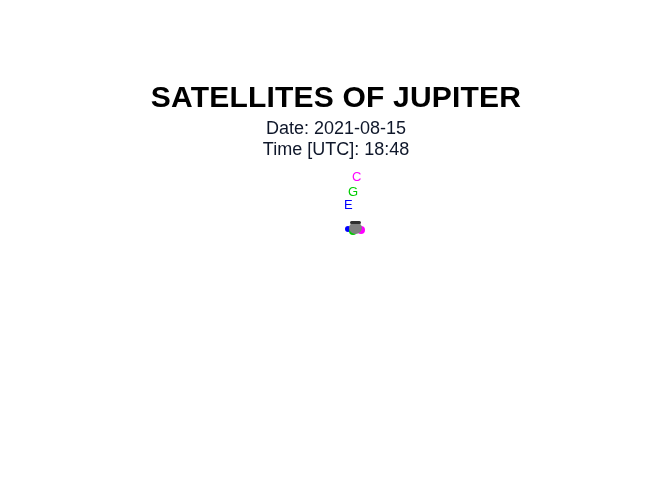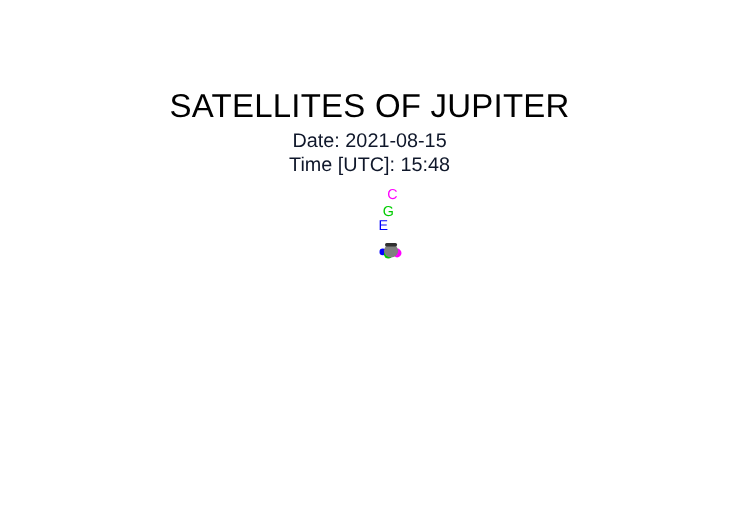--- a/index.html
+++ b/index.html
@@ -26,21 +26,21 @@
     width: 672px;
     text-align: center;
   }
   .title {
     position: absolute;
     left: 0;
     top: 82px;
     width: 672px;
     font-size: 30px;
     line-height: 30px;
-    font-weight: 400;
+    font-weight: 700;
     color: #000000;
     letter-spacing: 0.2px;
     white-space: nowrap;
   }
   .subtitle {
     position: absolute;
     left: 0;
     width: 672px;
     font-size: 18px;
     line-height: 18px;
@@ -86,21 +86,21 @@
   }
 </style>
 </head>
 <body>
 
 <div id="stage">
 
   <div class="header">
     <div class="title">SATELLITES OF JUPITER</div>
     <div class="subtitle line1">Date: 2021-08-15</div>
-    <div class="subtitle line2">Time [UTC]: 15:48</div>
+    <div class="subtitle line2">Time [UTC]: 18:48</div>
   </div>
 
   <div class="sky" id="sky">
       <div class="moon-label" style="left: 352px; top: 170px; color: rgb(255, 0, 255);">C</div>
       <div class="moon-label" style="left: 348px; top: 185px; color: rgb(0, 204, 0);">G</div>
       <div class="moon-label" style="left: 344px; top: 198px; color: rgb(0, 0, 255);">E</div>
       <div class="moon-dot" style="left: 345px; top: 226px; width: 6px; height: 6px; background: rgb(0, 0, 255);"></div>
       <div class="moon-dot" style="left: 349px; top: 227px; width: 8px; height: 8px; background: rgb(0, 204, 0);"></div>
       <div class="moon-dot" style="left: 357px; top: 226px; width: 8px; height: 8px; background: rgb(255, 0, 255);"></div>
       <div class="planet" style="left: 349px; top: 222px; width: 13px; height: 12px; background: rgb(128, 128, 128);"></div>

